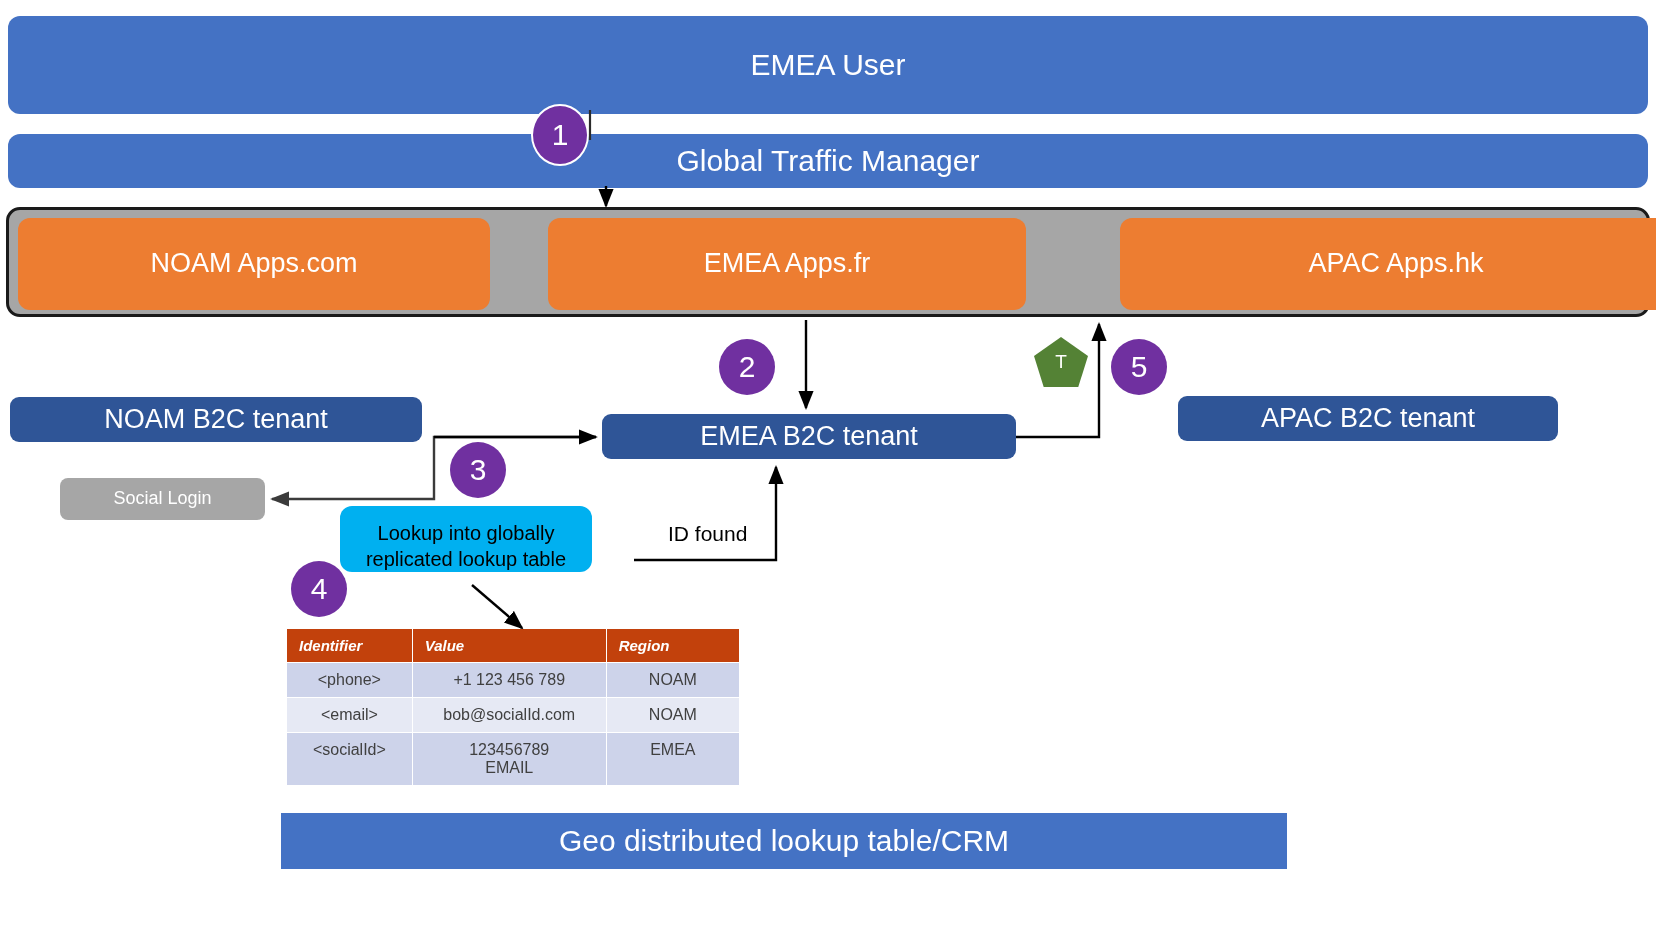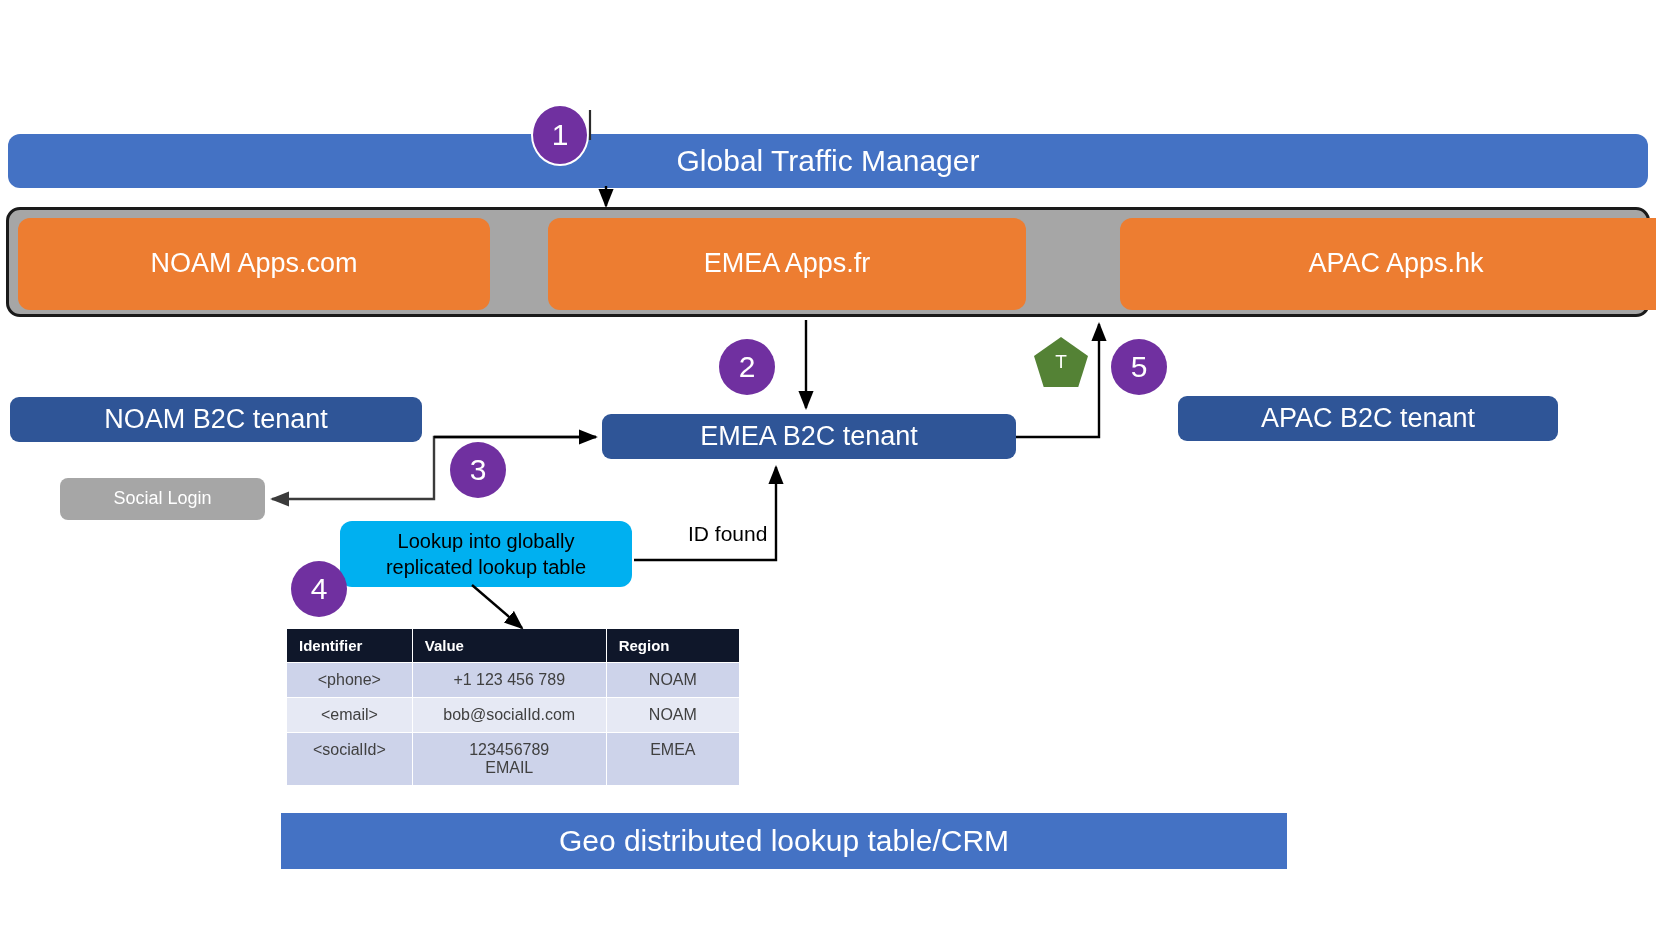--- a/index.html
+++ b/index.html
@@ -117,27 +117,28 @@
     white-space: nowrap;
   }
 
   
   .lookup-table {
     position: absolute;
     border-collapse: collapse;
     font-size: 16px;
   }
   .lookup-table th {
-    background: #0f172a;
+    background: #c2410c;
     color: #ffffff;
     text-align: left;
     font-weight: bold;
     padding: 8px 12px;
     border: 1px solid #ffffff;
     font-size: 15px;
+    font-style: italic;
   }
   .lookup-table td {
     color: #404040;
     text-align: center;
     padding: 8px 12px;
     border: 1px solid #ffffff;
     vertical-align: top;
     white-space: pre-line;
   }
   .lookup-table tr.r-odd td { background: #CDD3EA; }
@@ -151,20 +152,23 @@
     width: 1656px;
     height: 930px;
     pointer-events: none;
   }
 </style>
 </head>
 <body>
 
 <div id="canvas">
 
+  <div class="box bar-blue" style="left:8px; top:16px; width:1640px; height:98px;">
+    <span>EMEA User</span>
+  </div>
 
   <div class="box bar-blue" style="left:8px; top:134px; width:1640px; height:54px;">
     <span>Global Traffic Manager</span>
   </div>
 
   <div class="apps-container" style="left:6px; top:207px; width:1644px; height:110px;">
 
     <div class="box app-box" style="left:9px; top:8px; width:472px; height:92px;">
       <span>NOAM Apps</span>
       <span>.com</span>
@@ -190,26 +194,26 @@
   </div>
 
   <div class="box tenant" style="left:1178px; top:396px; width:380px; height:45px;">
     <span>APAC B2C tenant</span>
   </div>
 
   <div class="box social" style="left:60px; top:478px; width:205px; height:42px;">
     <span>Social Login</span>
   </div>
 
-  <div class="box callout" style="left:340px; top:521px; width:292px; height:66px;">
+  <div class="box callout" style="left:340px; top:506px; width:252px; height:66px;justify-content:flex-end;">
     <span>Lookup into globally</span>
     <span>replicated lookup table</span>
   </div>
 
-  <div class="plain-label" style="left:688px; top:522px;">ID found</div>
+  <div class="plain-label" style="left:668px; top:522px;">ID found</div>
 
   <div class="pentagon" style="left:1034px; top:337px; width:54px; height:50px;">
     <span>T</span>
   </div>
 
   <div class="badge bordered" style="left:531px; top:104px; width:58px; height:62px; font-size:30px;">
     <span>1</span>
   </div>
 
   <div class="badge" style="left:719px; top:339px; width:56px; height:56px;">

